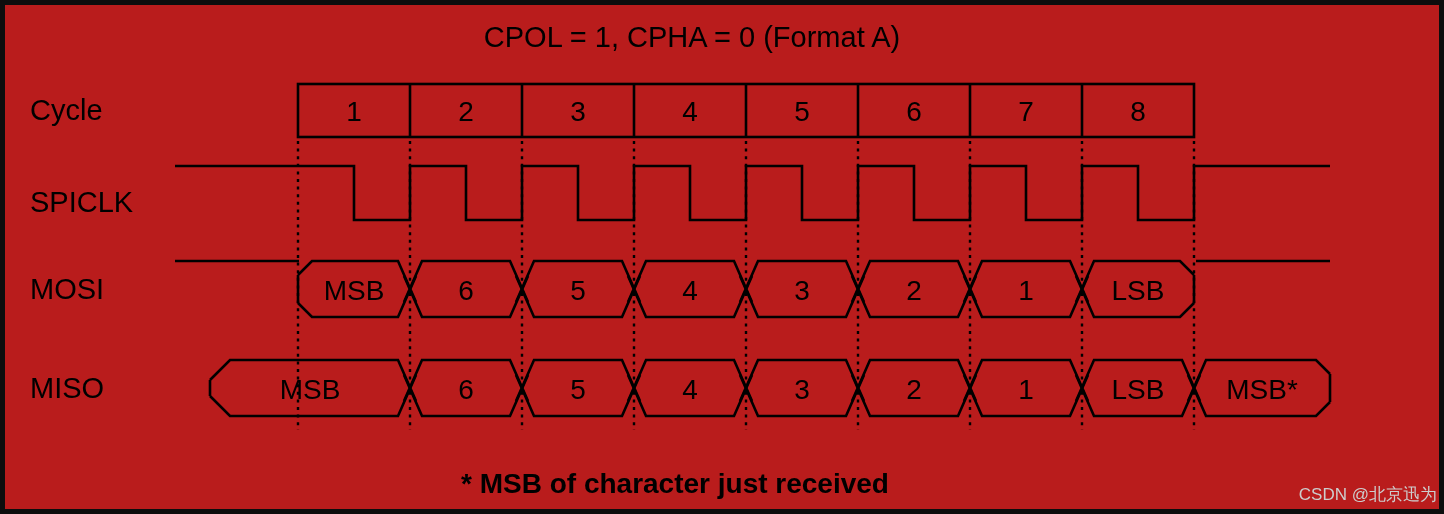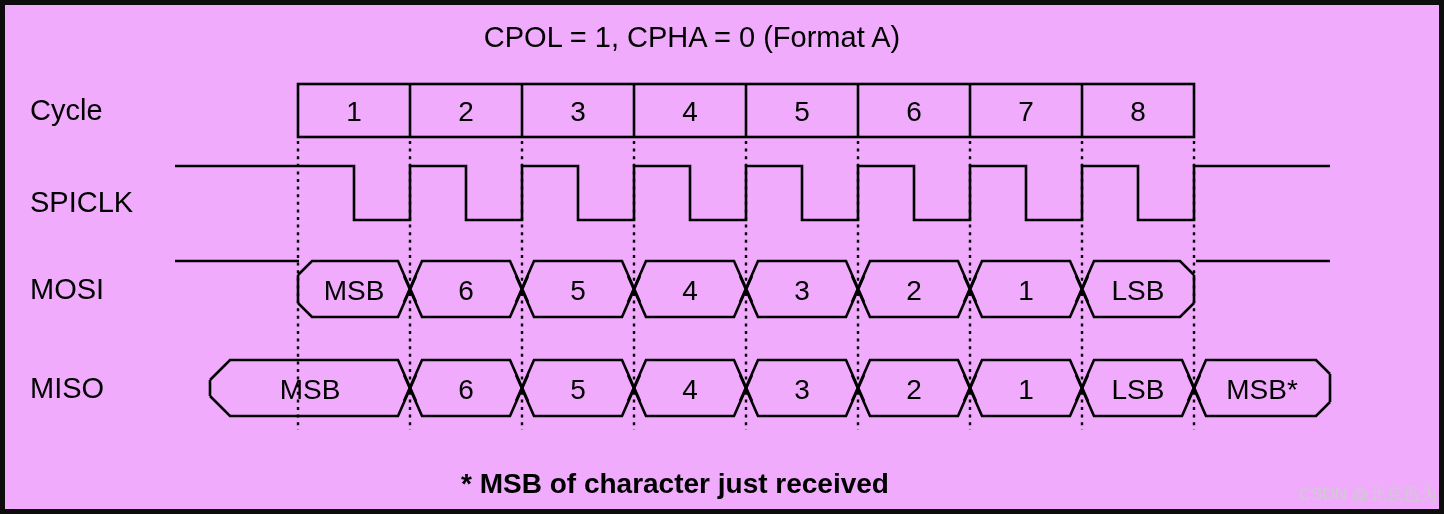--- a/index.html
+++ b/index.html
@@ -1,21 +1,21 @@
 <!DOCTYPE html>
 <html><head>
 <meta charset="utf-8">
 <style>
   html,body { margin:0; padding:0; background:#ffffff; }
   .frame {
     position:relative;
     width:1444px; height:514px;
     box-sizing:border-box;
     border:5px solid #0d0d0d;
-    background:#f0abfc;
+    background:#b91c1c;
     overflow:hidden;
     font-family:"Liberation Sans", sans-serif;
   }
   svg text {
     font-family:"Liberation Sans", sans-serif;
     fill:#000000;
   }
   .title-text    { font-size:29px; }
   .row-label     { font-size:29px; }
   .cycle-num     { font-size:28px; }

